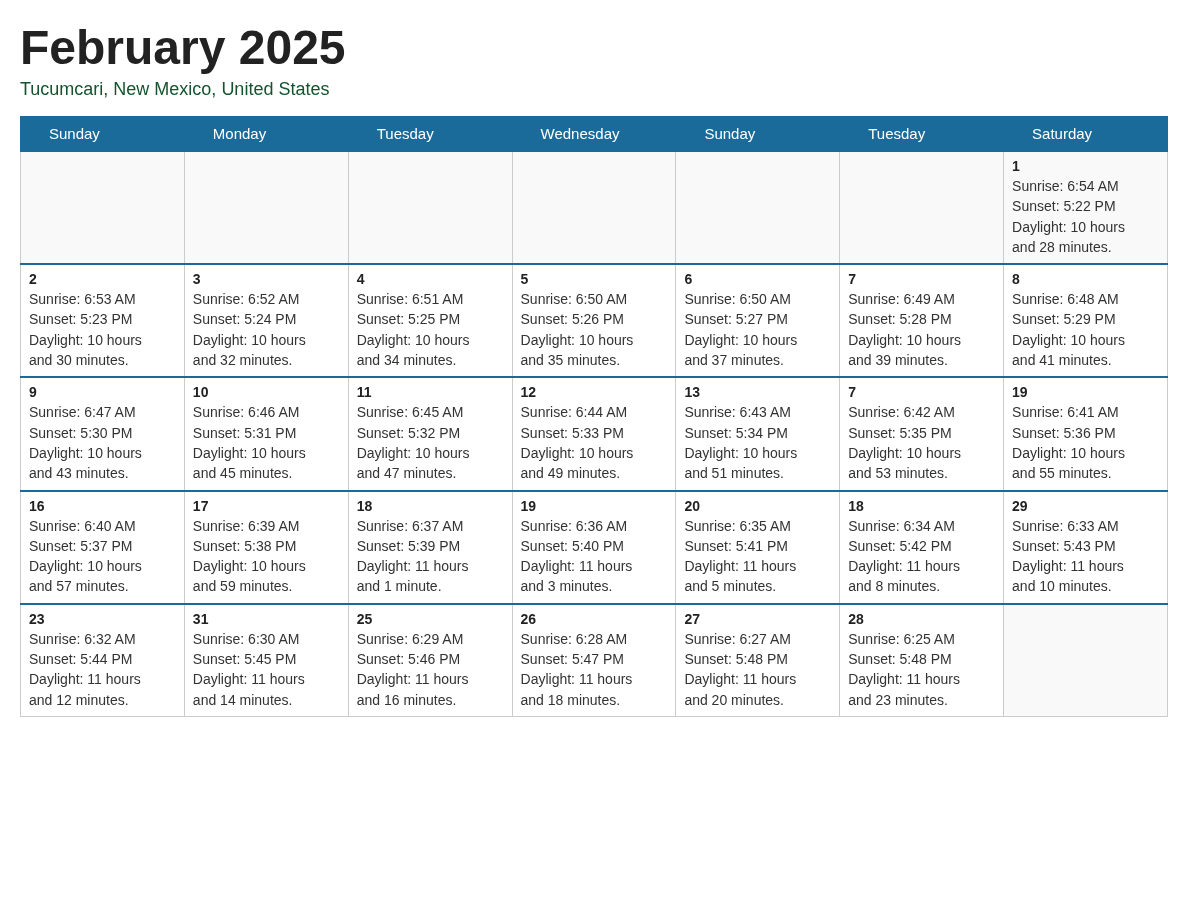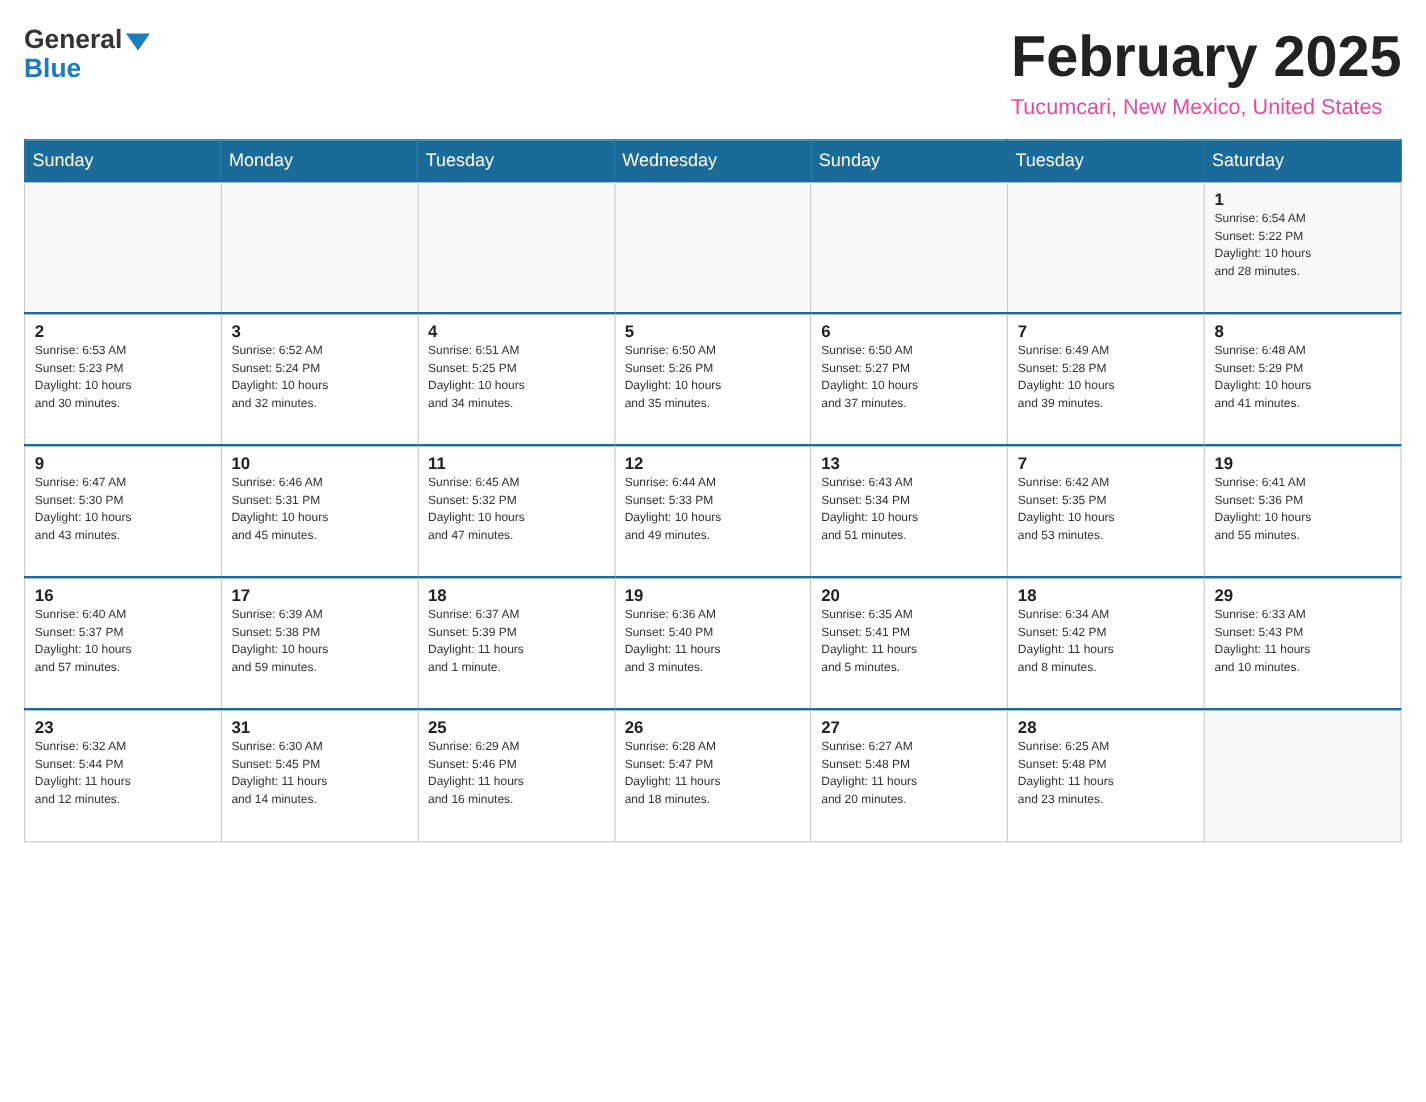--- a/index.html
+++ b/index.html
@@ -48,33 +48,33 @@
     .title-block {
       text-align: left;
     }
     .main-title {
       font-size: 48px;
       font-weight: bold;
       color: #222;
     }
     .subtitle {
       font-size: 18px;
-      color: #ec4899;
+      color: #14532d;
       margin-top: 4px;
     }
     .calendar {
       width: 100%;
       border-collapse: collapse;
     }
     .calendar th {
       background: #1a6b9a;
       color: #fff;
       font-size: 15px;
       font-weight: normal;
-      padding: 8px 6px;
+      padding: 8px 28px;
       text-align: left;
       border: 1px solid #1a6b9a;
     }
     .calendar td {
       vertical-align: top;
       border: 1px solid #ccc;
       padding: 6px 8px;
       width: 14.28%;
       min-height: 110px;
       height: 110px;
@@ -85,42 +85,35 @@
       border-top: 2px solid #1a6b9a;
     }
     .day-num {
       font-size: 14px;
       font-weight: bold;
       color: #222;
       display: block;
       margin-bottom: 2px;
     }
     .day-info {
-      font-size: 10px;
+      font-size: 14px;
       color: #333;
       line-height: 1.45;
     }
     .empty-cell {
       background: #f9f9f9;
     }
     .calendar tbody tr:first-child td {
       background: #f9f9f9;
     }
   </style>
 </head>
 <body>
 
 <div class="header">
-  <div class="logo">
-    <div class="logo-top">
-      <span class="logo-general">General</span>
-      <div class="logo-arrow"></div>
-    </div>
-    <span class="logo-blue">Blue</span>
-  </div>
   <div class="title-block">
     <div class="main-title">February 2025</div>
     <div class="subtitle">Tucumcari, New Mexico, United States</div>
   </div>
 </div>
 
 <table class="calendar">
   <thead>
     <tr>
     <th>Sunday</th>

